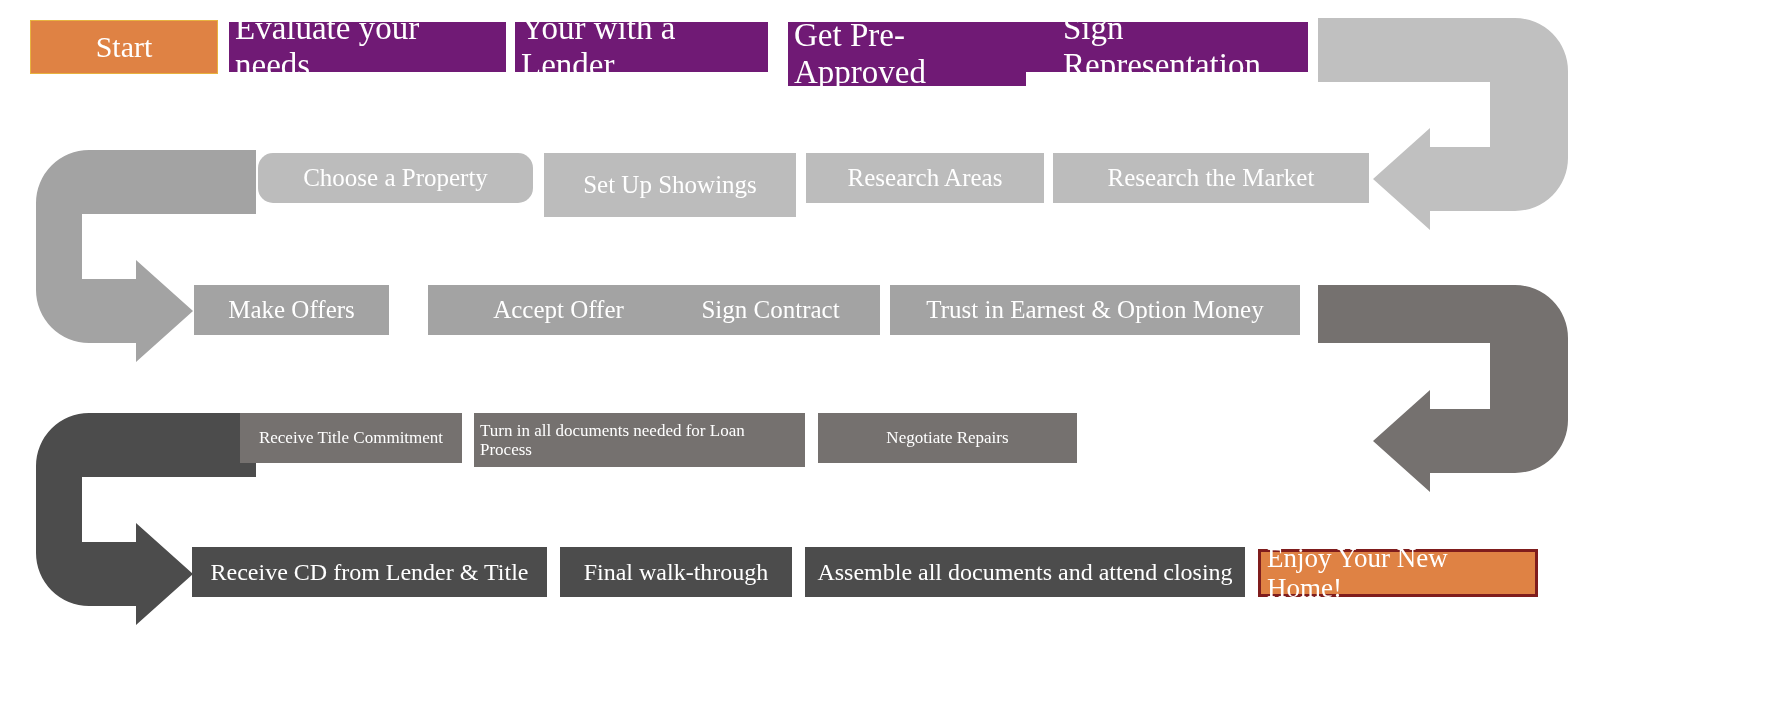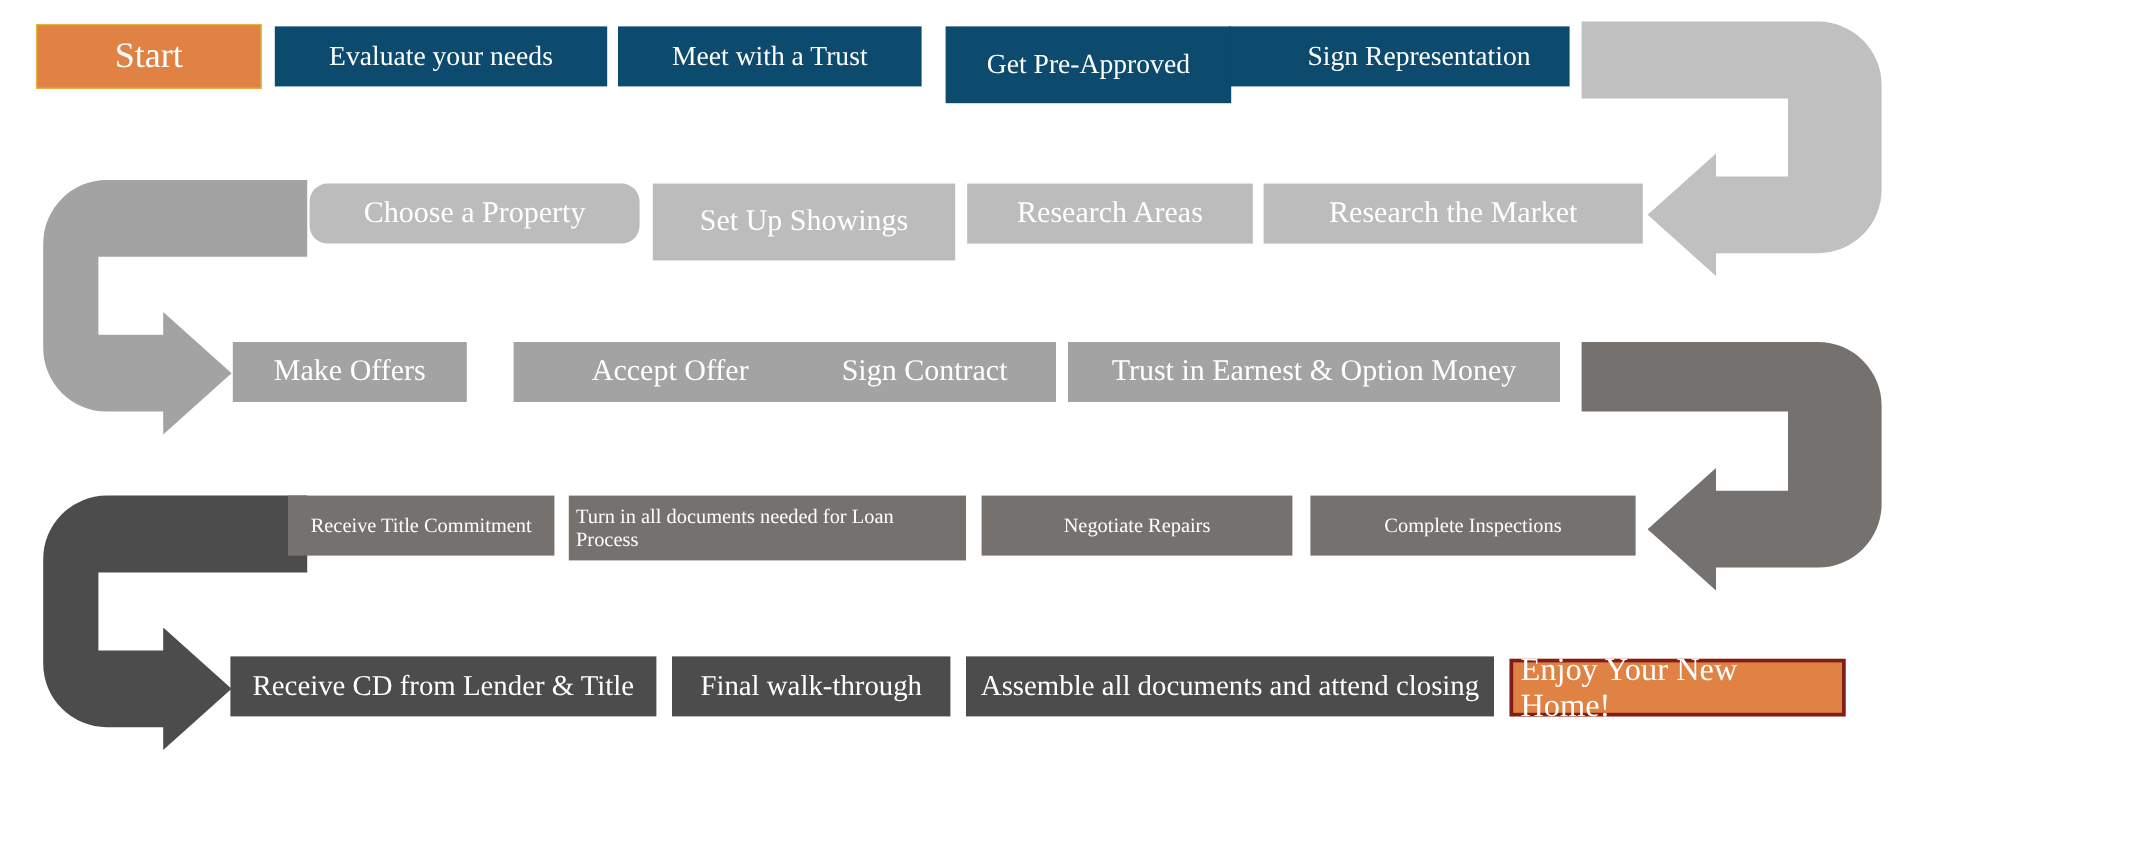--- a/index.html
+++ b/index.html
@@ -31,21 +31,21 @@
   .box.start-box {
     background: #df8244;
     border: 1px solid #e8b23f;
     font-size: 30px;
   }
   .box.end-box {
     background: #df8244;
     border: 3px solid #7f1d1d;
     font-size: 27px;
   }
-  .r1 { background: #0c4a6e; font-size: 23px; }
+  .r1 { background: #701a75; font-size: 33px; }
   .r2 { background: #bcbcbc; font-size: 25px; }
   .r3 { background: #a3a3a3; font-size: 25px; }
   .r4 { background: #75716f; font-size: 17px; }
   .r5 { background: #4c4c4c; font-size: 24px; }
 
   .connector {
     position: absolute;
     pointer-events: none;
   }
   .connector svg {
@@ -79,21 +79,21 @@
   <div class="connector" style="left:36px; top:413px; width:220px; height:212px;">
     <svg width="220" height="212" viewBox="0 0 220 212">
       <path fill="#4c4c4c" d="M 220,0 L 53,0 A 53,53 0 0 0 0,53 L 0,140 A 53,53 0 0 0 53,193 L 100,193 L 100,212 L 157,161 L 100,110 L 100,129 L 46,129 L 46,64 L 220,64 Z"></path>
     </svg>
   </div>
 
   <div class="box start-box" style="left:30px; top:20px; width:188px; height:54px;">Start</div>
 
   <div class="box r1" style="left:229px; top:22px; width:277px; height:50px;">Evaluate your needs</div>
 
-  <div class="box r1" style="left:515px; top:22px; width:253px; height:50px;">Meet with a Trust</div>
+  <div class="box r1" style="left:515px; top:22px; width:253px; height:50px;">Your with a Lender</div>
 
   <div class="box r1" style="left:777px; top:22px; width:238px; height:64px;margin-left:11px;">Get Pre-Approved</div>
 
   <div class="box r1" style="left:1024px; top:22px; width:284px; height:50px;padding-left:39px;">Sign Representation</div>
 
   <div class="box r2" style="left:1053px; top:153px; width:316px; height:50px;">Research the Market</div>
 
   <div class="box r2" style="left:806px; top:153px; width:238px; height:50px;">Research Areas</div>
 
   <div class="box r2" style="left:544px; top:153px; width:252px; height:64px;">Set Up Showings</div>
@@ -101,21 +101,20 @@
   <div class="box r2" style="left:258px; top:153px; width:275px; height:50px;border-radius:15px;">Choose a Property</div>
 
   <div class="box r3" style="left:194px; top:285px; width:195px; height:50px;">Make Offers</div>
 
   <div class="box r3" style="left:428px; top:285px; width:261px; height:50px;">Accept Offer</div>
 
   <div class="box r3" style="left:661px; top:285px; width:219px; height:50px;">Sign Contract</div>
 
   <div class="box r3" style="left:890px; top:285px; width:410px; height:50px;">Trust in Earnest &amp; Option Money</div>
 
-  <div class="box r4" style="left:1092px; top:413px; width:271px; height:50px;">Complete Inspections</div>
 
   <div class="box r4" style="left:818px; top:413px; width:259px; height:50px;">Negotiate Repairs</div>
 
   <div class="box r4" style="left:474px; top:413px; width:331px; height:54px;">Turn in all documents needed for Loan Process</div>
 
   <div class="box r4" style="left:240px; top:413px; width:222px; height:50px;">Receive Title Commitment</div>
 
   <div class="box r5" style="left:560px; top:547px; width:232px; height:50px;">Final walk-through</div>
 
   <div class="box r5" style="left:192px; top:547px; width:355px; height:50px;">Receive CD from Lender &amp; Title</div>

